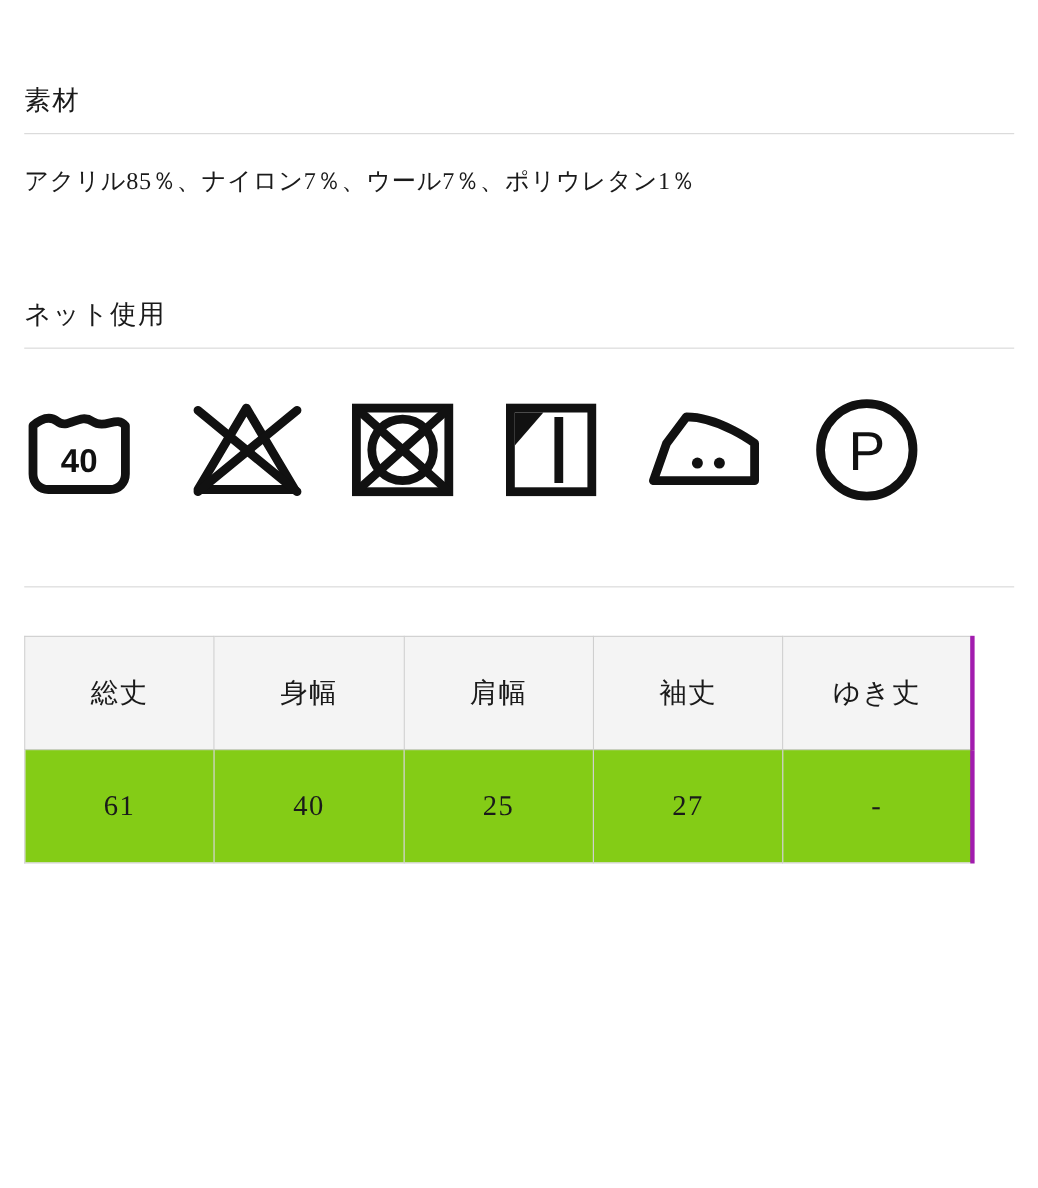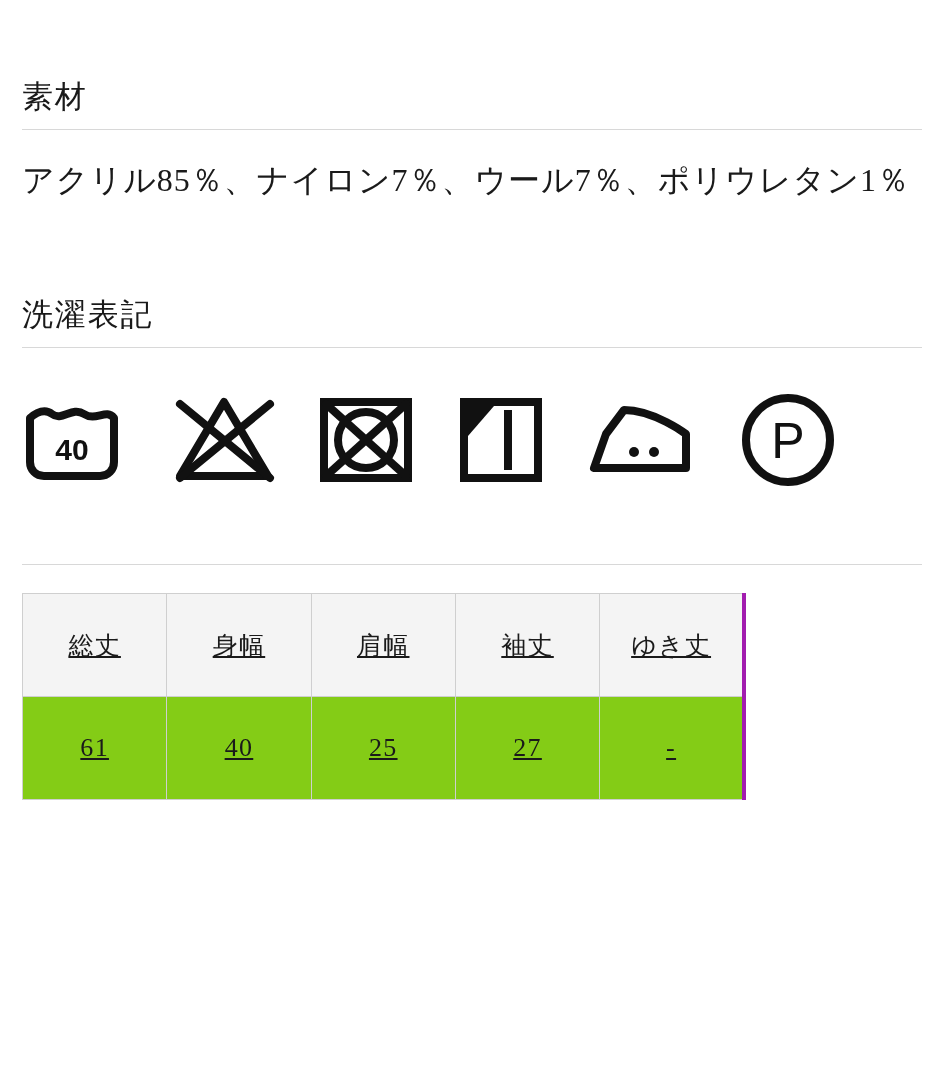--- a/index.html
+++ b/index.html
@@ -18,35 +18,35 @@
     width: 944px;
     min-height: 1080px;
     box-sizing: border-box;
     padding: 78px 22px 0 22px;
     position: relative;
   }
   .section {
     margin: 0;
   }
   .section-title {
-    font-size: 31px;
+    font-size: 24px;
     font-weight: 400;
     letter-spacing: 0.06em;
     line-height: 1.2;
     margin: 0 0 14px 0;
     color: #1a1a1a;
   }
   .rule {
     height: 1px;
     background: #d8d8d8;
     width: 100%;
     margin: 0;
   }
   .body-text {
-    font-size: 32px;
+    font-size: 22px;
     letter-spacing: 0.03em;
     line-height: 1.5;
     margin: 26px 0 0 0;
     color: #1a1a1a;
   }
 
   
   .gap-materials { height: 92px; }
   .gap-wash { height: 74px; }
 
@@ -55,25 +55,24 @@
     margin-top: 42px;
     display: flex;
     align-items: center;
     gap: 36px;
     height: 100px;
   }
   .care-symbols svg { display: block; }
 
   
   .size-table {
-    width: 724px;
+    width: 864px;
     border-collapse: collapse;
-    margin-top: 28px;
+    margin-top: 44px;
     table-layout: fixed;
-    text-decoration: underline;
   }
   .size-table th, .size-table td {
     border: 1px solid #cfcfcf;
     text-align: center;
     font-weight: 400;
     font-size: 25px;
     letter-spacing: 0.05em;
     color: #1a1a1a;
   }
   .size-table th {
@@ -94,21 +93,21 @@
 
   <section class="section">
     <h2 class="section-title">素材</h2>
     <div class="rule"></div>
     <p class="body-text">アクリル85％、ナイロン7％、ウール7％、ポリウレタン1％</p>
   </section>
 
   <div class="gap-materials"></div>
 
   <section class="section">
-    <h2 class="section-title">洗濯表記</h2>
+    <h2 class="section-title">ネット使用</h2>
     <div class="rule"></div>
 
     <div class="care-symbols">
 
       <span>
         <svg width="112" height="96" viewBox="0 0 112 96">
 
           <path d="M8 26 C8 26 20 14 30 22 C40 30 50 14 62 22 C74 30 84 16 92 26
                    L92 70 C92 78 86 84 78 84 L22 84 C14 84 8 78 8 70 Z" fill="none" stroke="#111" stroke-width="8" stroke-linejoin="round"></path>
           <text x="50" y="68" text-anchor="middle" font-family="Liberation Sans, sans-serif" font-size="30" font-weight="700" fill="#111">40</text>

